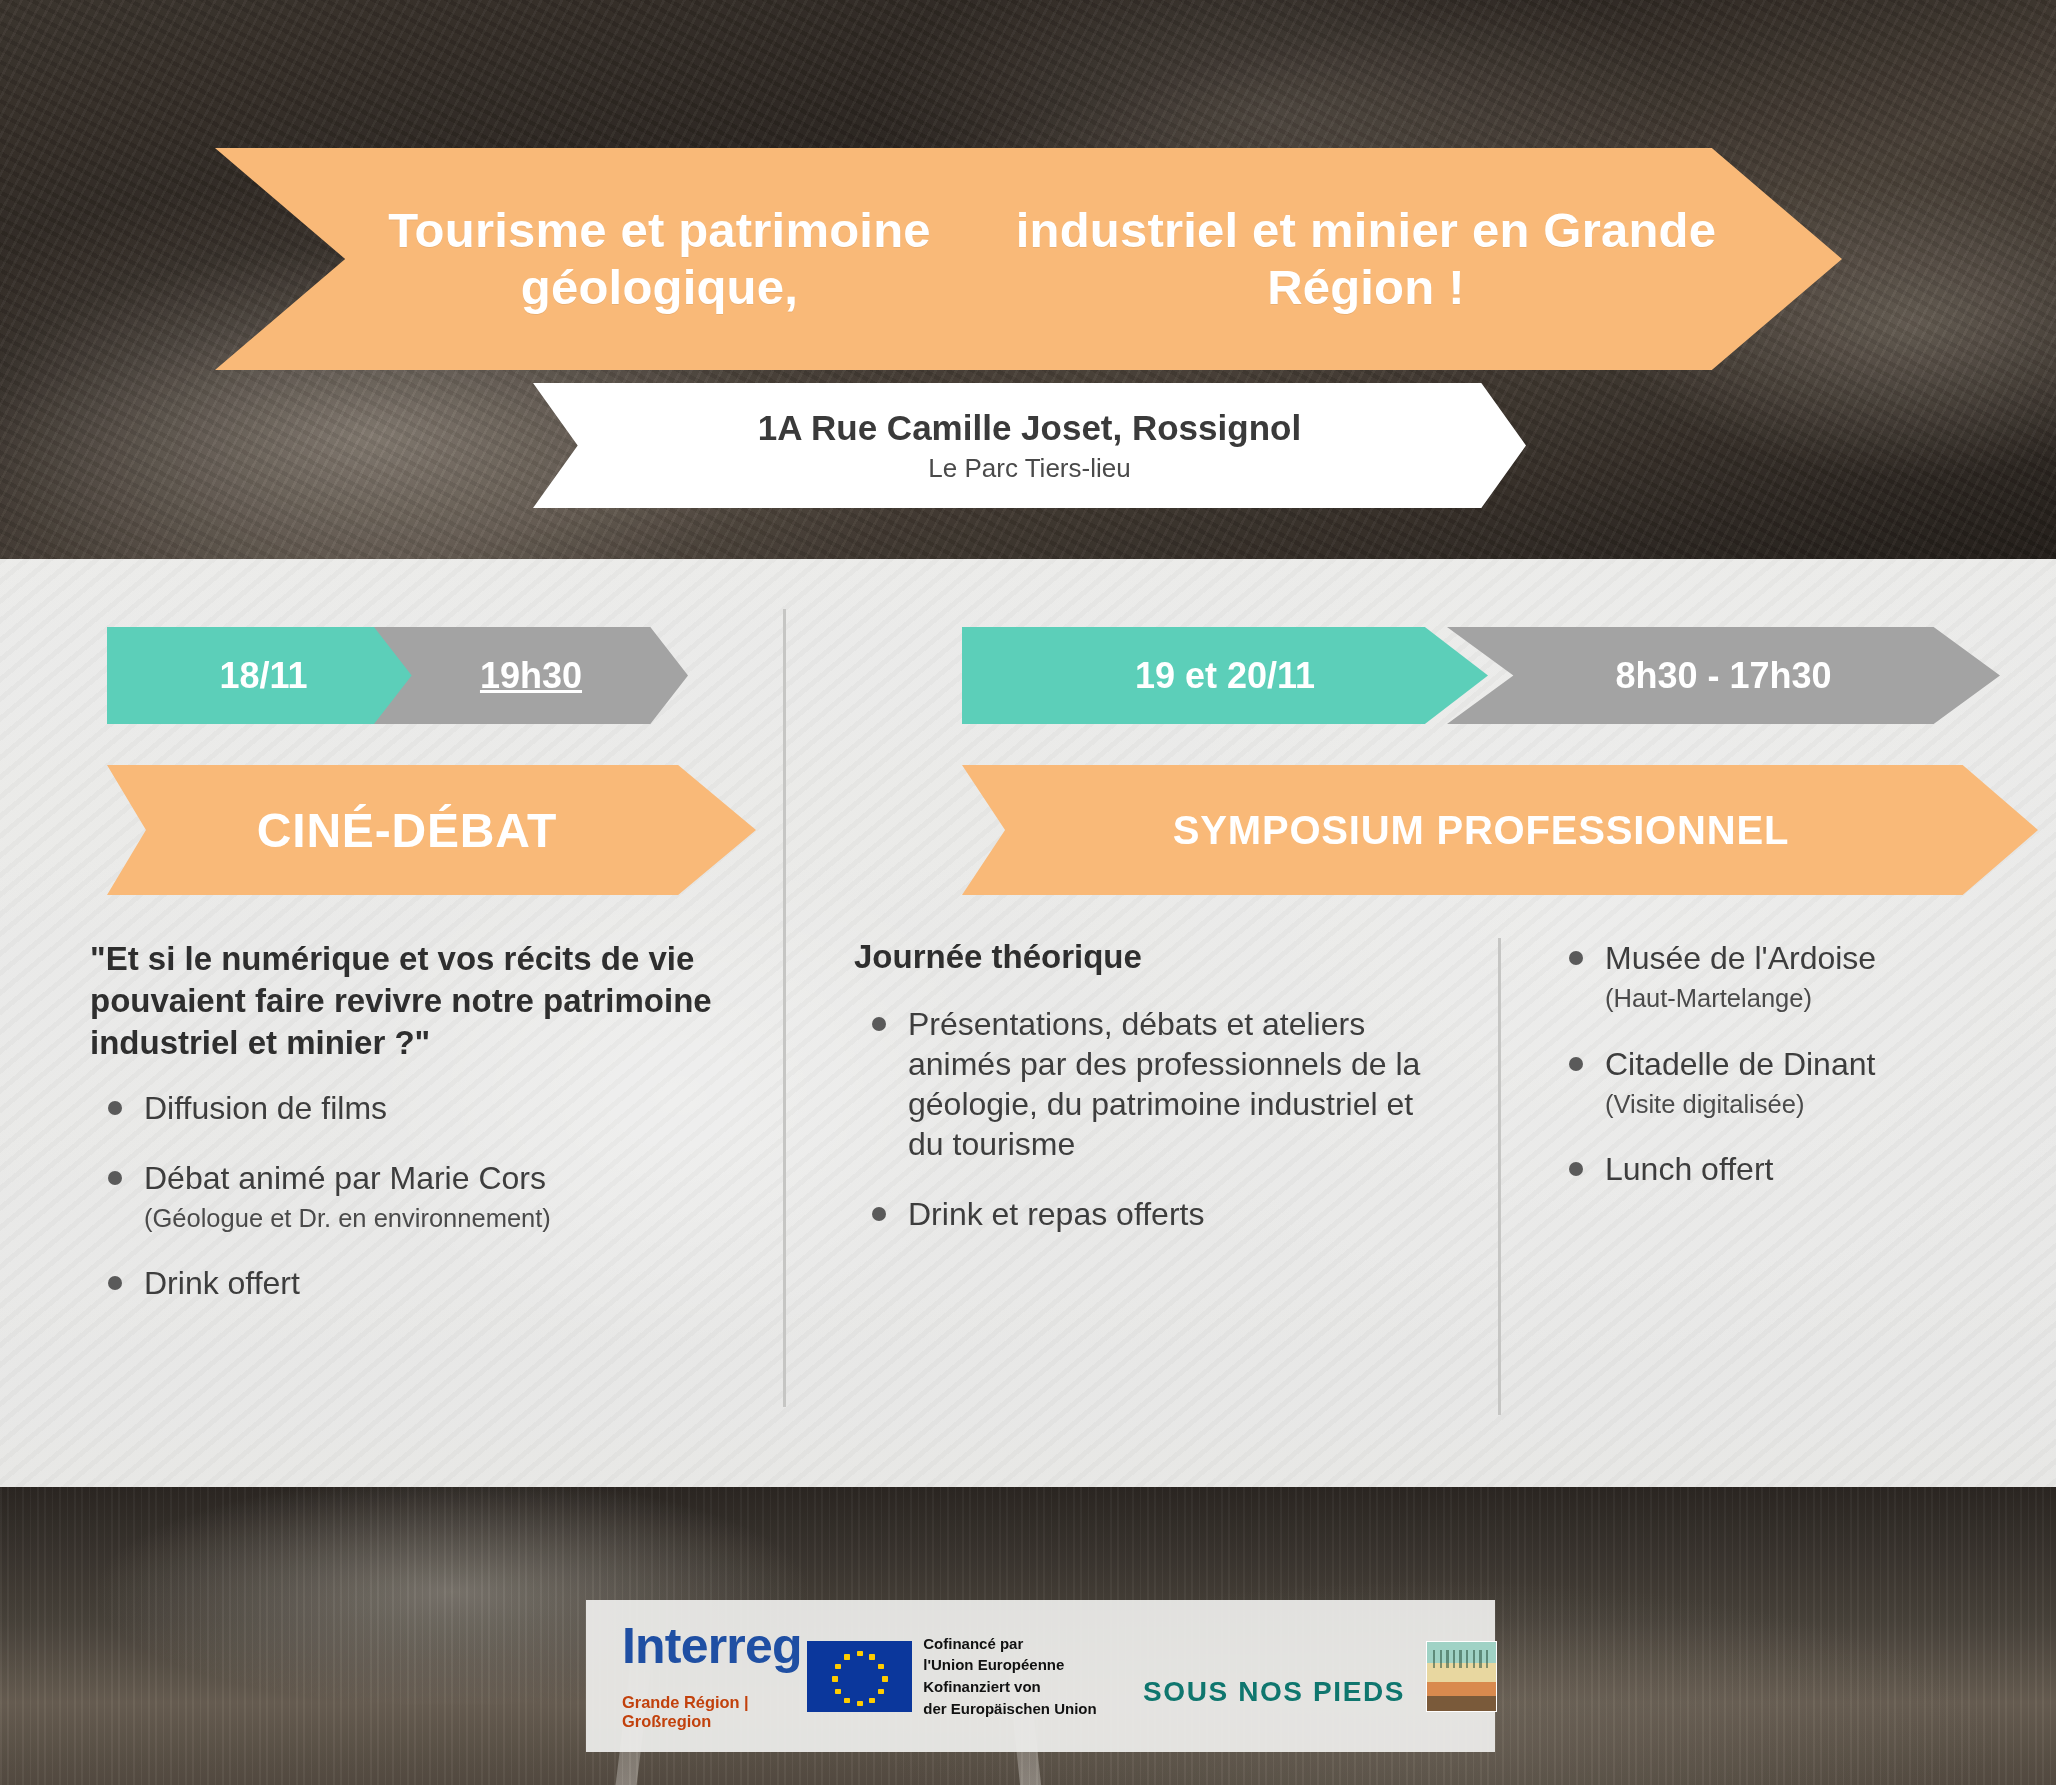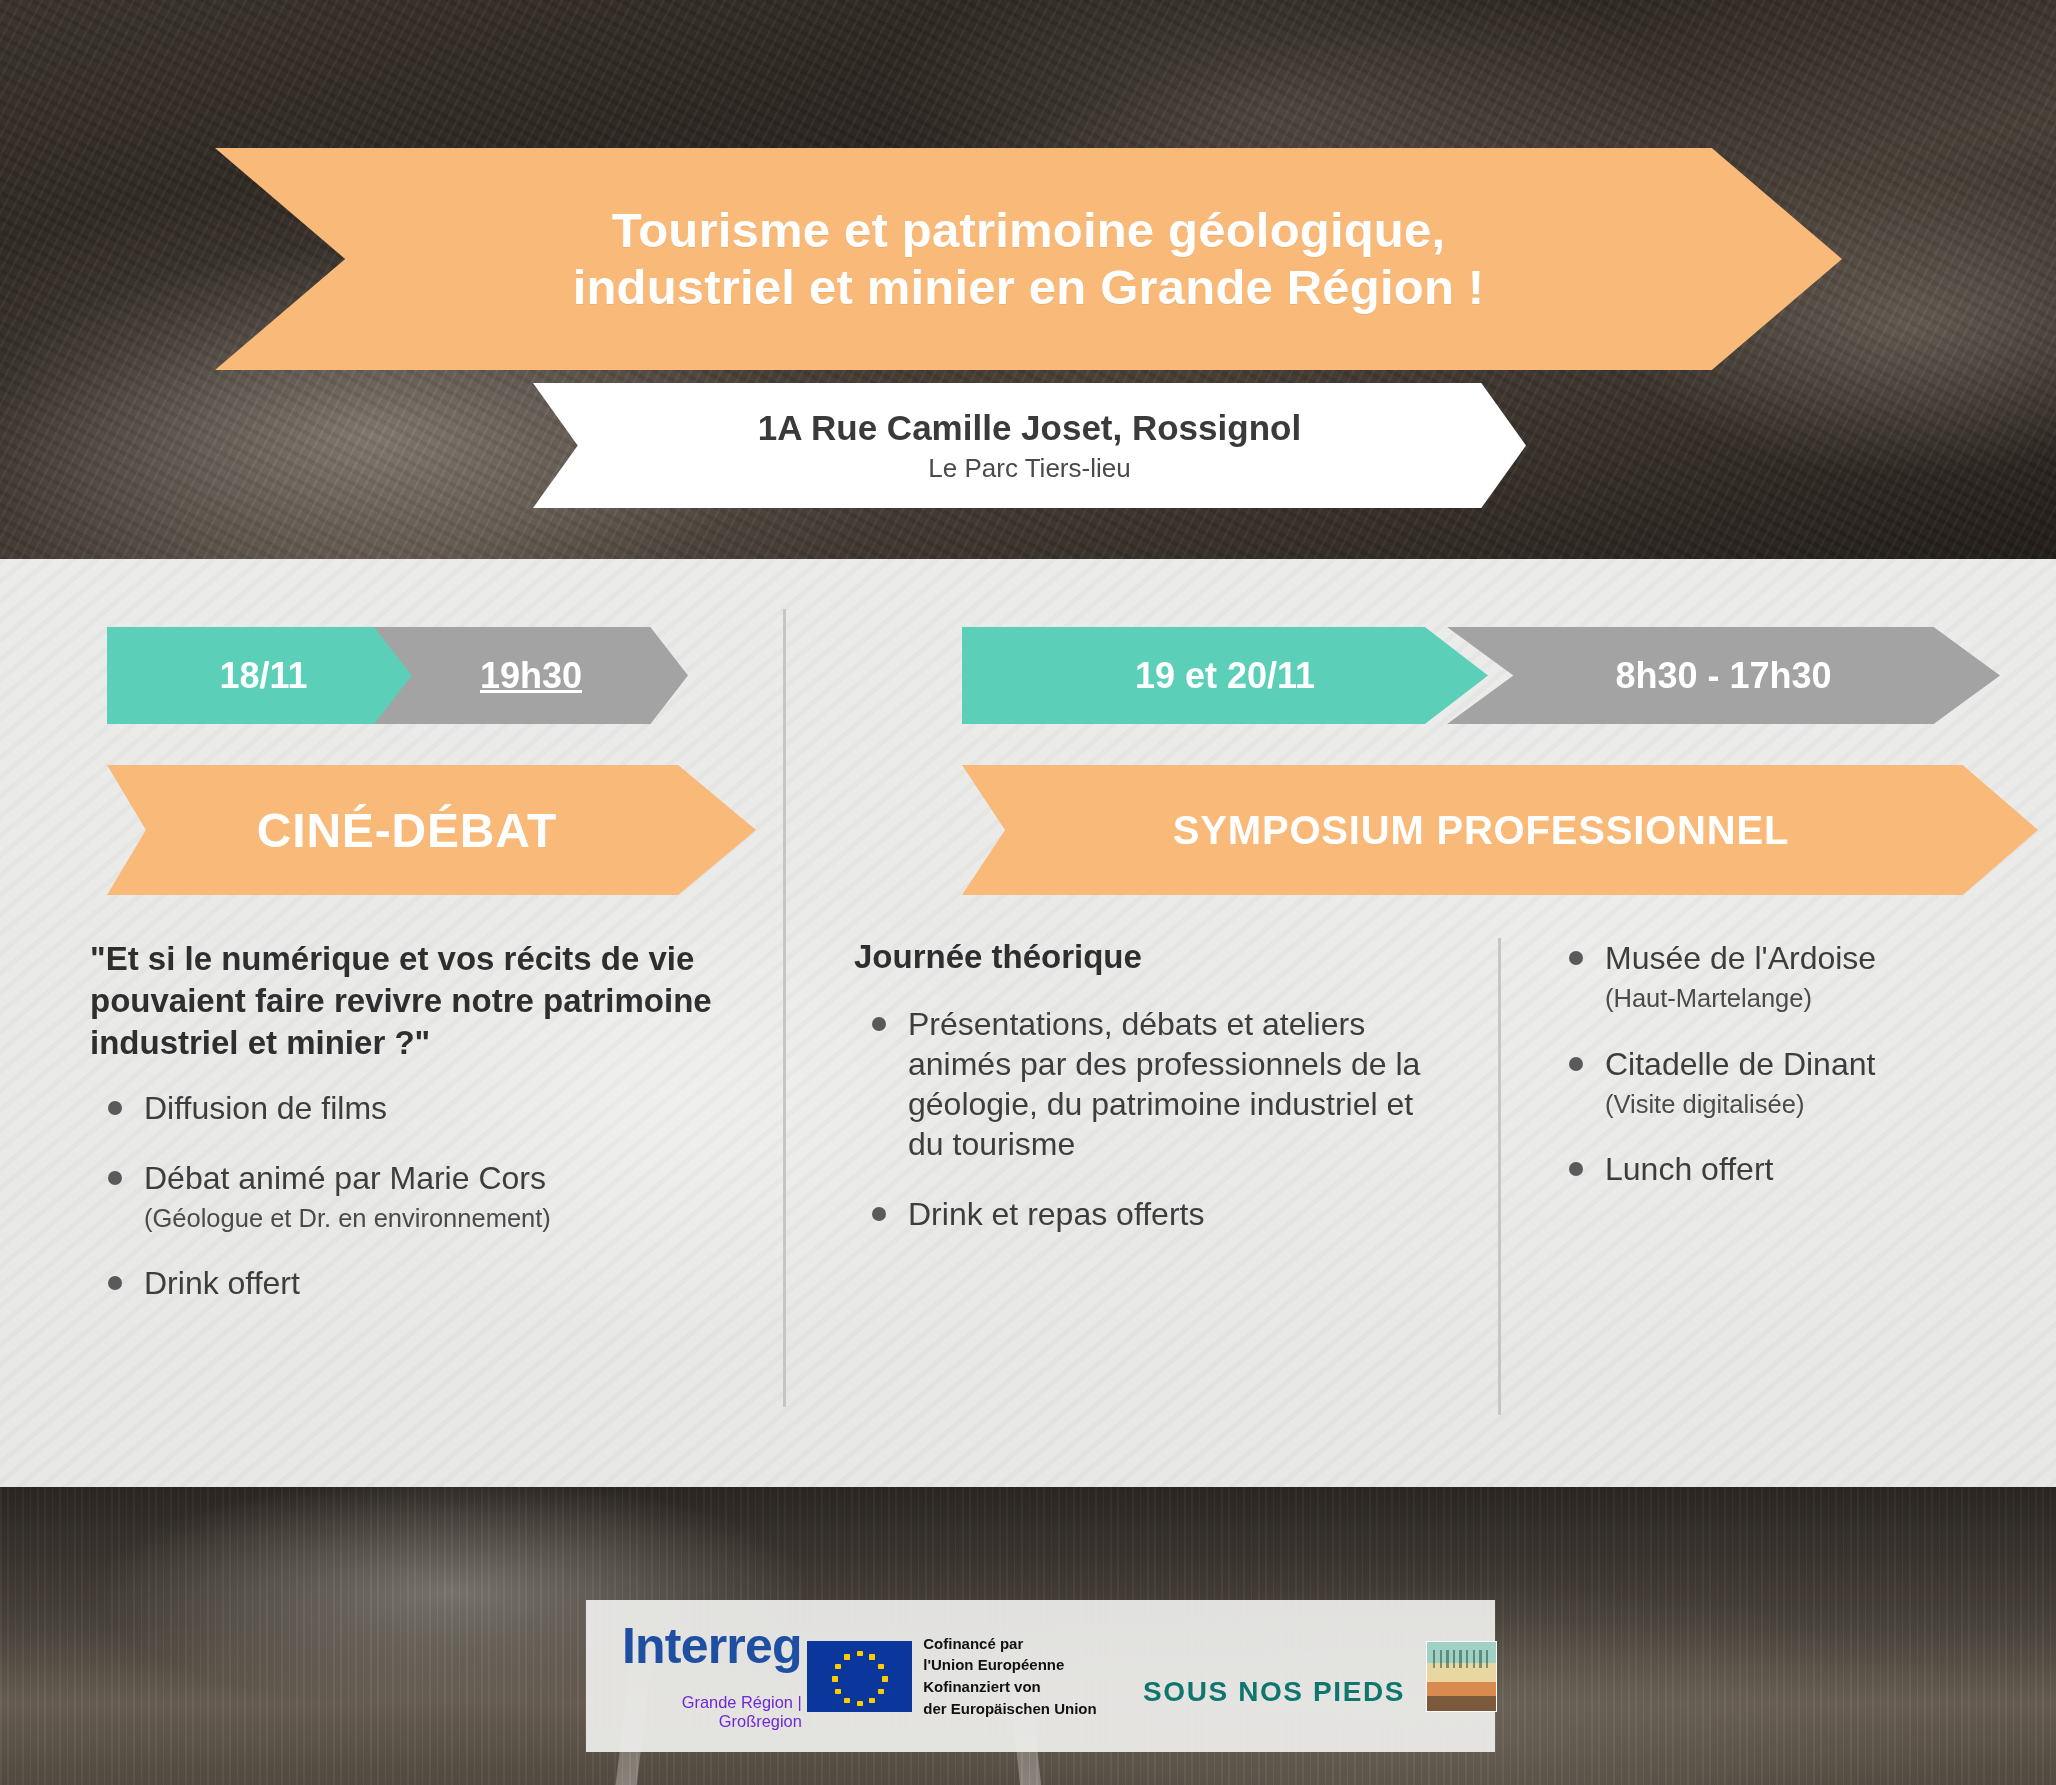--- a/index.html
+++ b/index.html
@@ -105,21 +105,21 @@
   
   .title-banner {
     position: absolute;
     left: 215px;
     top: 148px;
     width: 1627px;
     height: 222px;
     background: #f9b978;
     clip-path: polygon(0 0, 92% 0, 100% 50%, 92% 100%, 0 100%, 8% 50%);
     color: #ffffff;
-    flex-direction: column;
+    flex-direction: row;
     padding: 0 107px;
   }
   .title-line {
     font-size: 49px;
     font-weight: bold;
     line-height: 1.16;
     letter-spacing: 0.2px;
     text-shadow: 0 0.8px 0 rgba(0,0,0,0.06);
   }
 
@@ -283,23 +283,22 @@
   .interreg-word {
     font-size: 50px;
     font-weight: bold;
     color: #1f4fa3;
     letter-spacing: -0.8px;
     line-height: 1;
   }
   .interreg-sub {
     margin-top: 21.4px;
     font-size: 16.4px;
-    font-weight: normal;
-    color: #6d28d9;
-    text-align: right;
+    font-weight: bold;
+    color: #c2410c;
   }
   .eu-flag {
     width: 105px;
     height: 71px;
     background: #0b379c;
     position: relative;
     flex: none;
     margin-left: 5px;
   }
   .eu-flag .stars {

